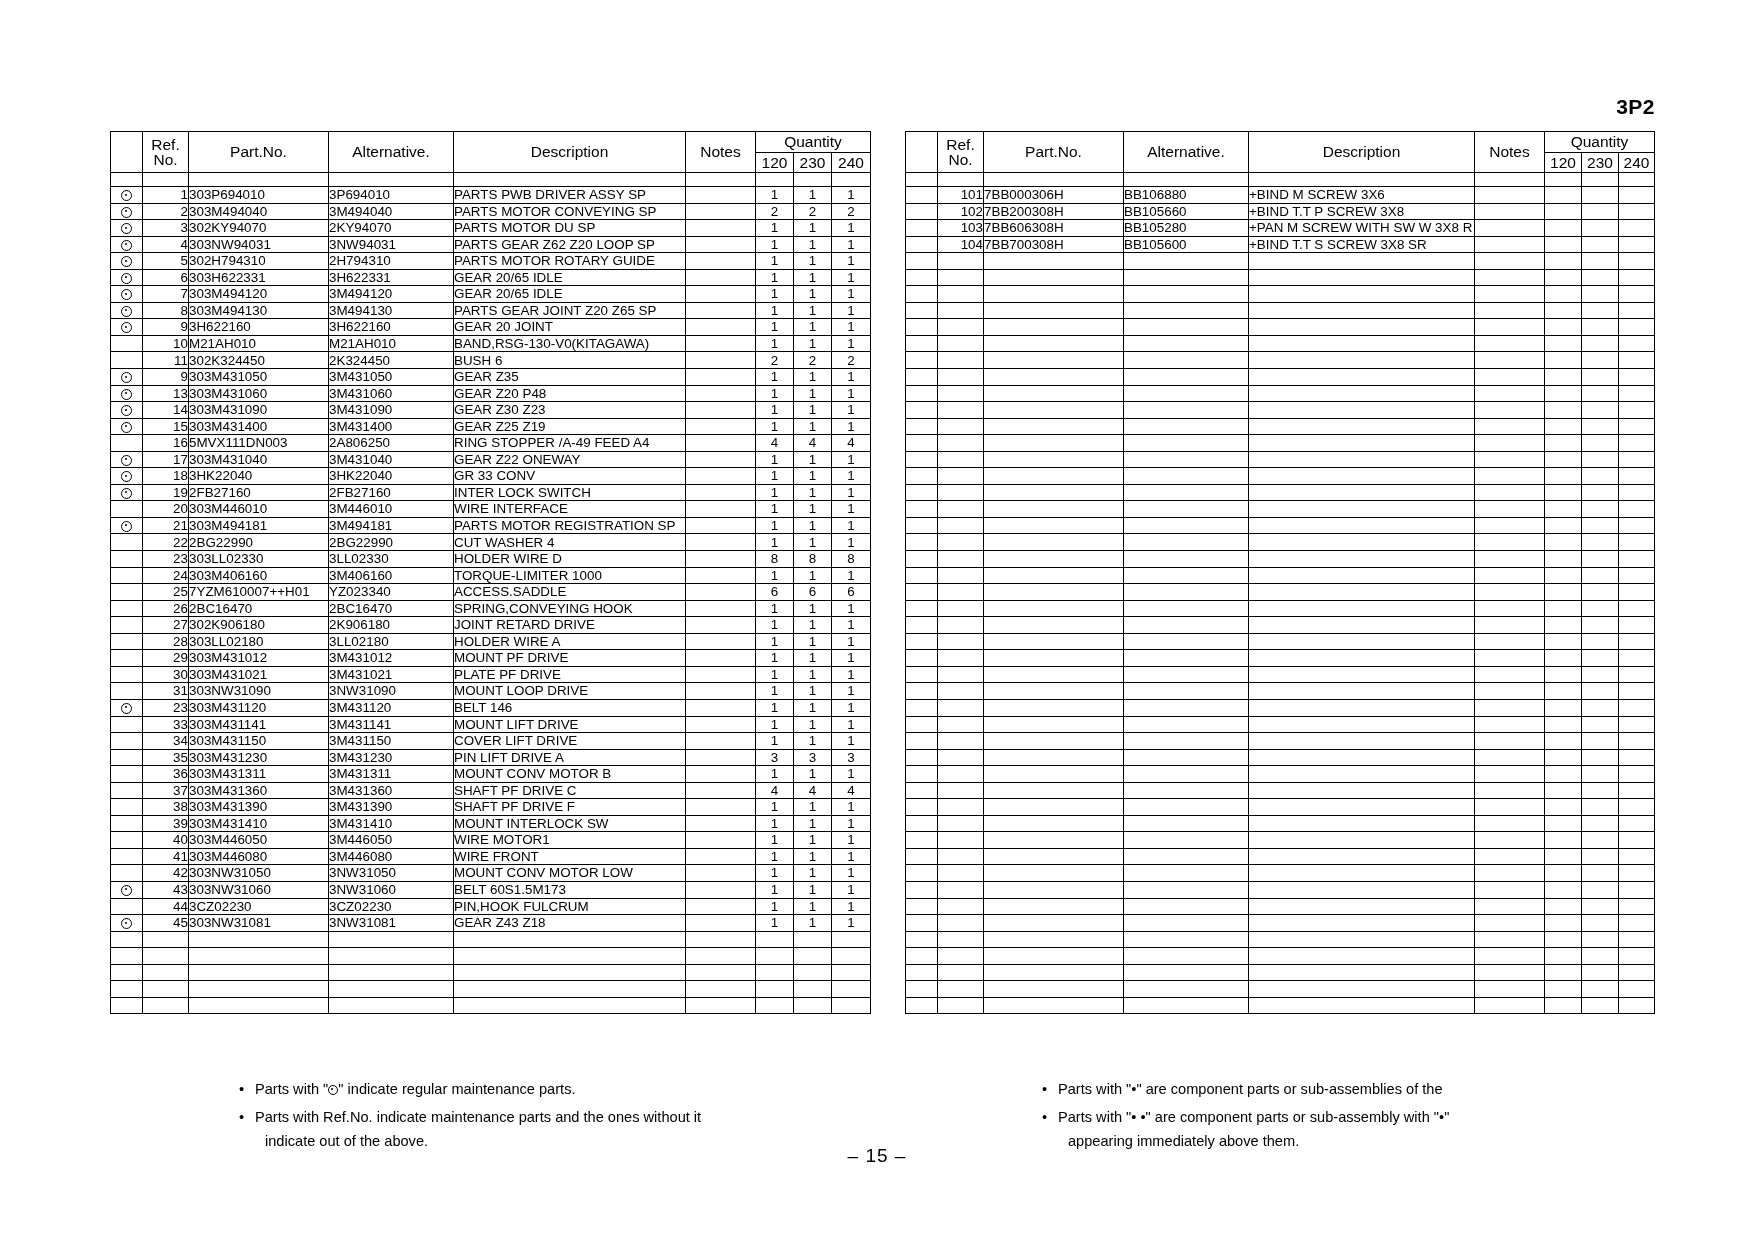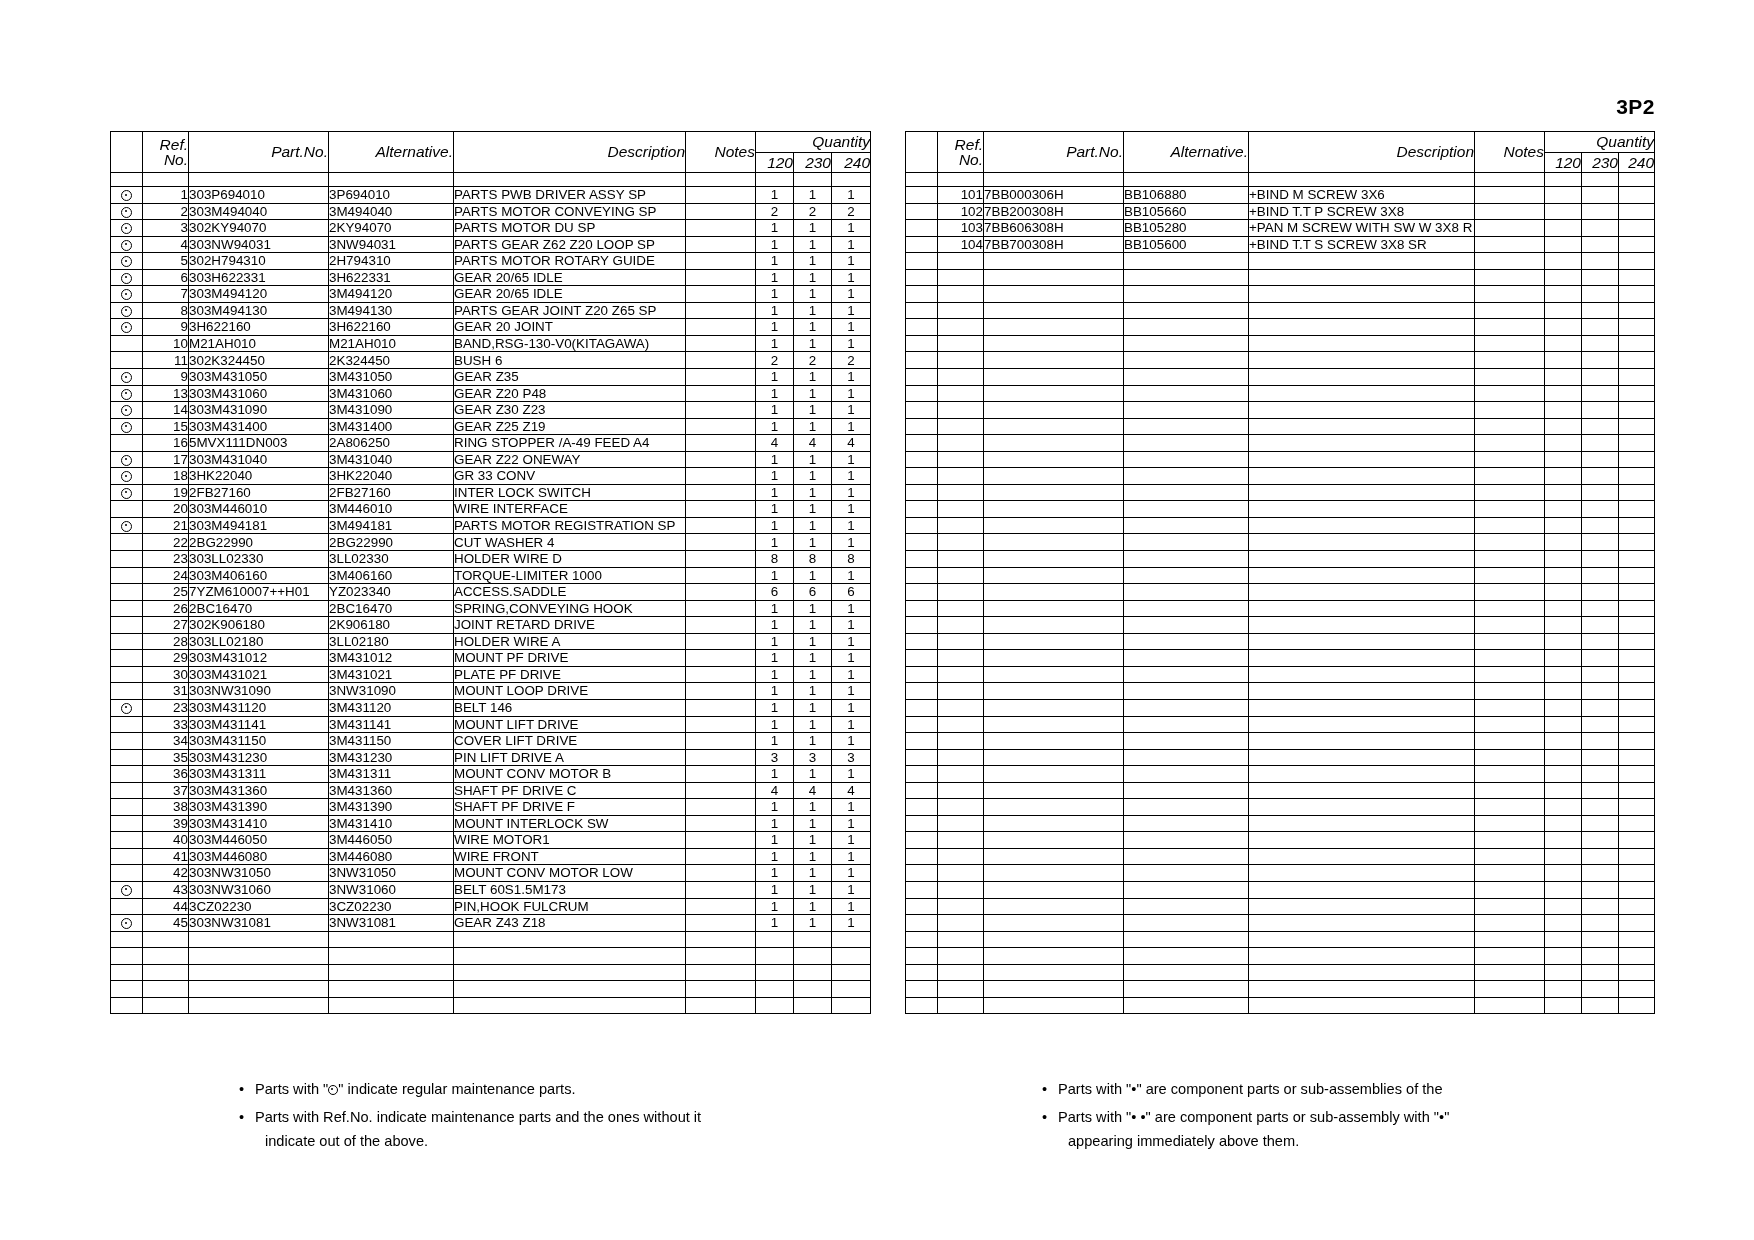--- a/index.html
+++ b/index.html
@@ -62,24 +62,23 @@
     font-size: 13.4px;
   }
   table.parts th, table.parts td {
     border: 1px solid #000;
     padding: 0;
     font-weight: normal;
     vertical-align: middle;
     line-height: 1;
   }
   table.parts thead th {
-    text-align: right;
+    text-align: center;
     font-size: 15.5px;
     padding: 2px 0;
-    font-style: italic;
   }
   th.h-mark   { width: 32px; }
   th.h-ref    { width: 46px; }
   th.h-part   { width: 140px; }
   th.h-alt    { width: 125px; }
   th.h-desc   { width: 232px; }
   th.h-notes  { width: 70px; }
   th.h-qty    { width: 115px; }
   th.h-q1, th.h-q2, th.h-q3 { width: 38.3px; font-size: 13px; padding: 1px 0;}
 
@@ -1434,14 +1433,15 @@
       <span class="bullet">•</span>
       <span>Parts with "•" are component parts or sub-assemblies of the</span>
     </div>
     <div class="note">
       <span class="bullet">•</span>
       <span>Parts with "• •" are component parts or sub-assembly with "•"</span>
       <span class="cont">appearing immediately above them.</span>
     </div>
   </div>
 
+  <div class="page-number">–  15  –</div>
 
 </div>
 
 </body></html>

